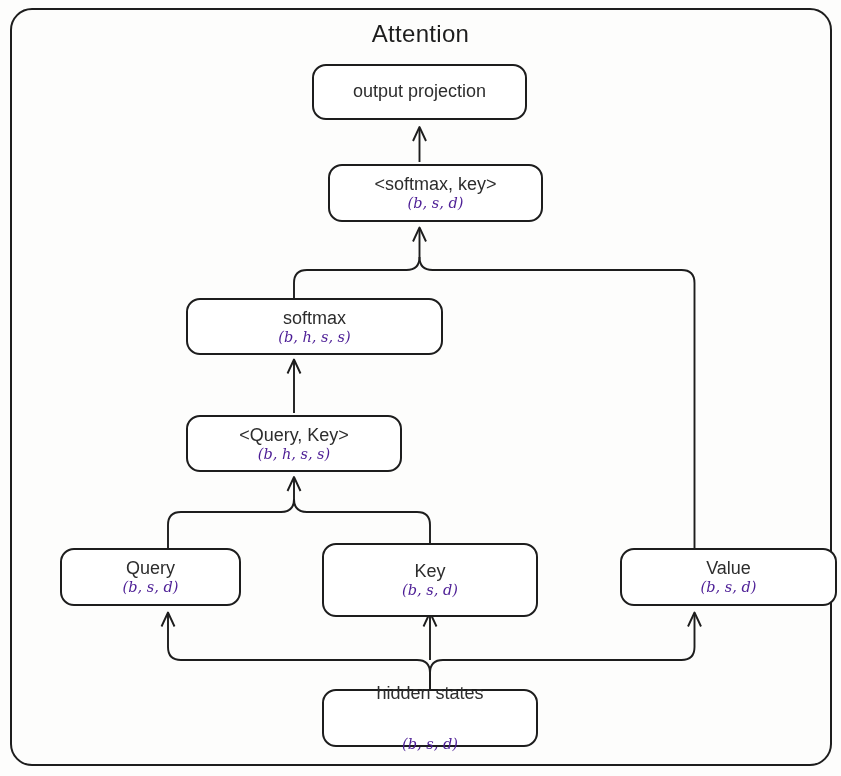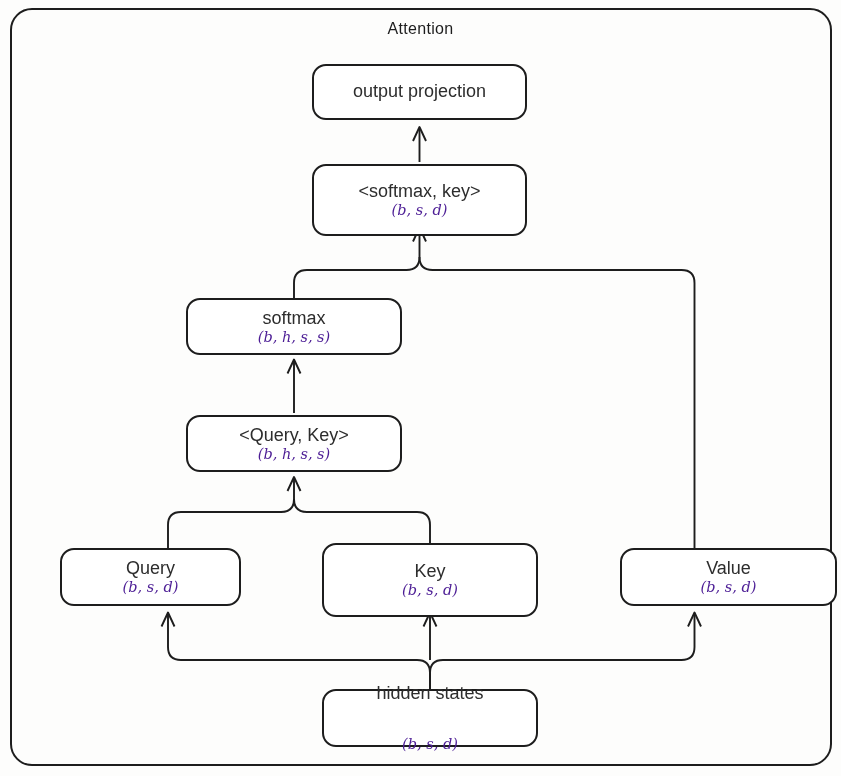--- a/index.html
+++ b/index.html
@@ -7,21 +7,21 @@
     position:relative; width:841px; height:776px;
     font-family:"Liberation Sans", sans-serif;
     overflow:hidden;
   }
   .frame {
     position:absolute; left:10px; top:8px; width:818px; height:754px;
     border:2px solid #1d1d1d; border-radius:22px; background:transparent;
   }
   .diagram-title {
     position:absolute; top:20px; left:0; width:841px; text-align:center;
-    font-size:16px; color:#1d1d1d; letter-spacing:0.3px;
+    font-size:24px; color:#1d1d1d; letter-spacing:0.3px;
   }
   .edges { position:absolute; left:0; top:0; }
   .edges path { fill:none; stroke:#1d1d1d; stroke-width:1.9; stroke-linejoin:round; }
   .node {
     position:absolute; box-sizing:border-box;
     background:#ffffff; border:2px solid #1d1d1d; border-radius:14px;
     display:flex; flex-direction:column; align-items:center; justify-content:center;
   }
   .node-label { font-size:18px; color:#2d2d2d; line-height:1.18; white-space:nowrap; }
   .node-shape {
@@ -73,26 +73,26 @@
       <path d="M423.5,626.5 L430,612.5 L436.5,626.5"></path>
       <path d="M688,626.5 L694.5,612.5 L701,626.5"></path>
     </g>
   </svg>
 
   <div class="node" style="left:312px; top:64px; width:215px; height:56px;">
     <div class="node-label">output projection</div>
 
   </div>
 
-  <div class="node" style="left:312px; top:164px; width:215px; height:72px;">
+  <div class="node" style="left:328px; top:164px; width:215px; height:58px;">
     <div class="node-label">&lt;softmax, key&gt;</div>
     <div class="node-shape">(b, s, d)</div>
   </div>
 
-  <div class="node" style="left:186px; top:298px; width:216px; height:57px;">
+  <div class="node" style="left:186px; top:298px; width:257px; height:57px;">
     <div class="node-label">softmax</div>
     <div class="node-shape">(b, h, s, s)</div>
   </div>
 
   <div class="node" style="left:186px; top:415px; width:216px; height:57px;">
     <div class="node-label">&lt;Query, Key&gt;</div>
     <div class="node-shape">(b, h, s, s)</div>
   </div>
 
   <div class="node" style="left:60px; top:548px; width:181px; height:58px;">

